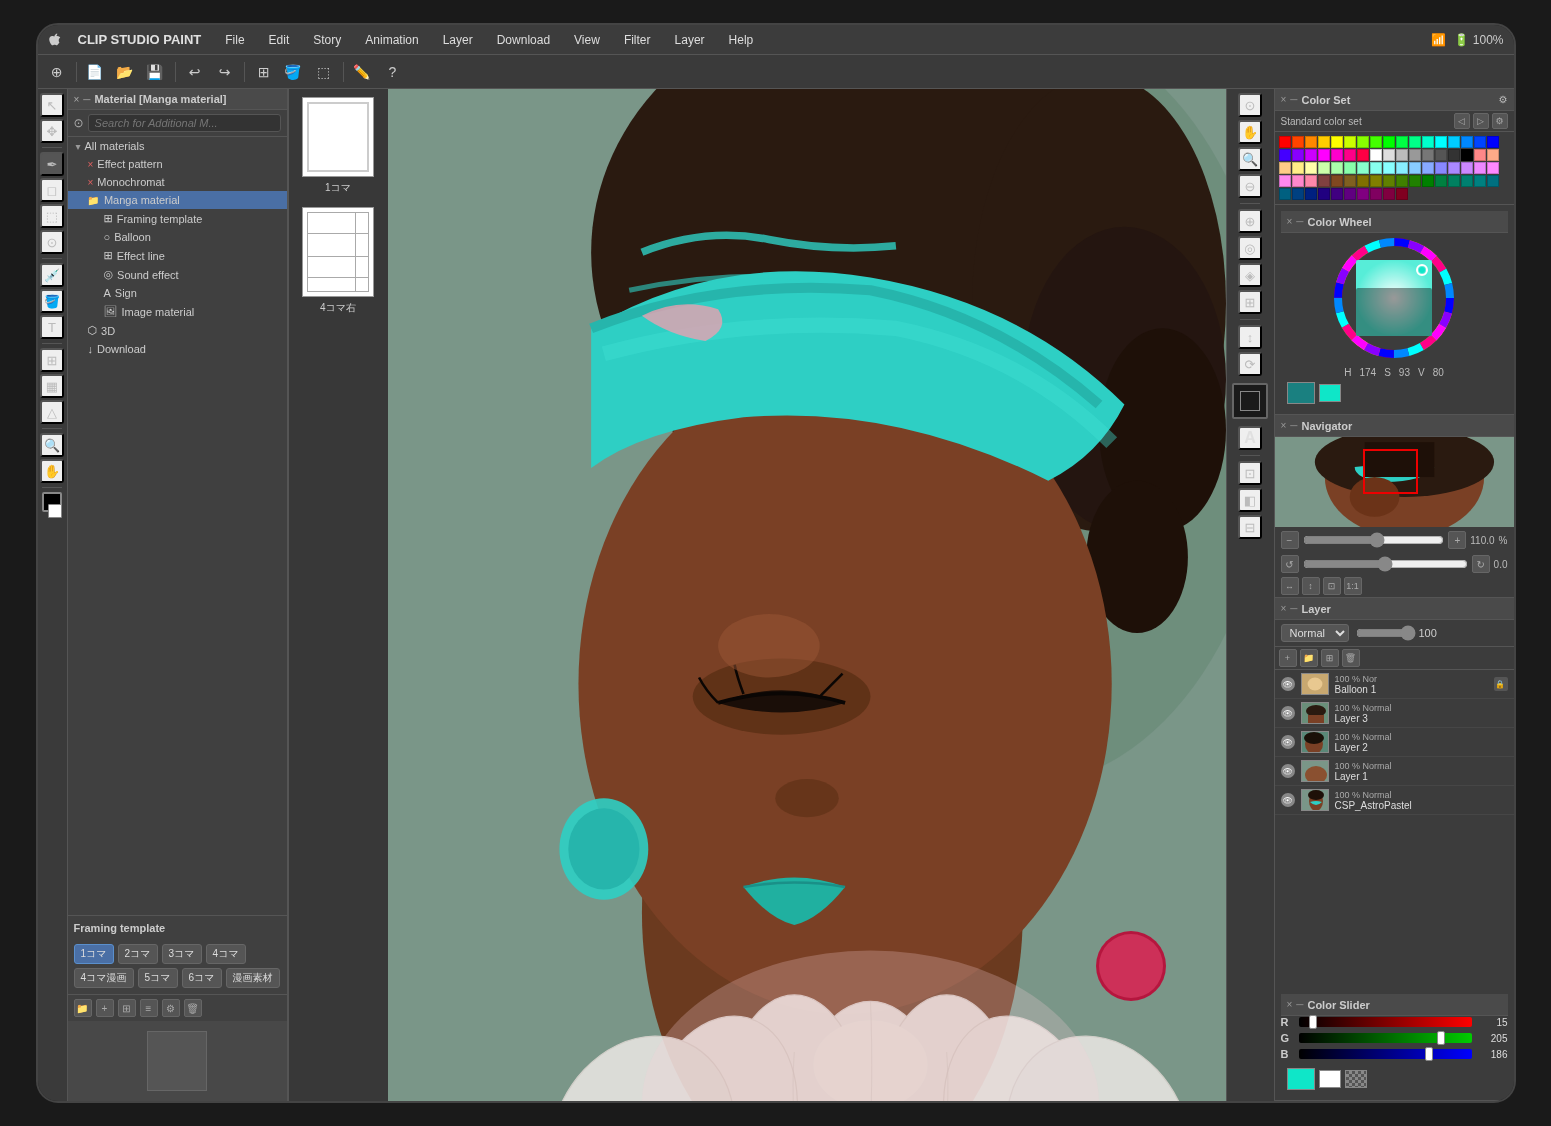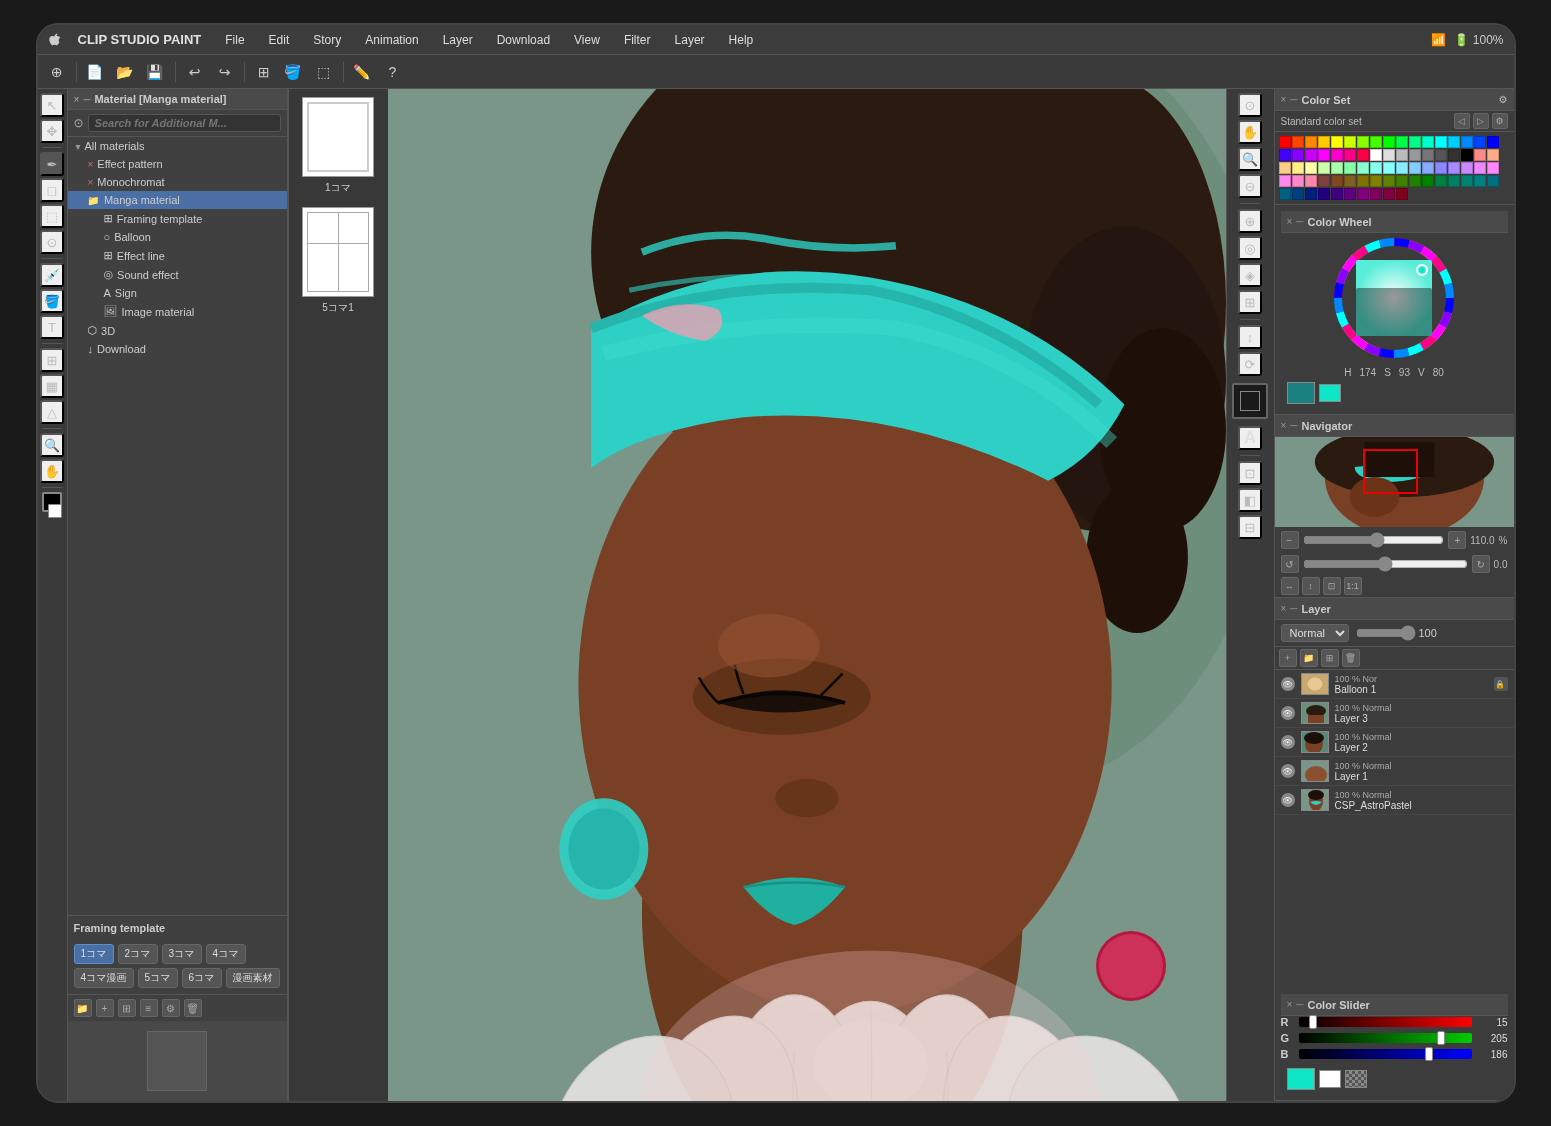--- a/index.html
+++ b/index.html
@@ -211,21 +211,20 @@
       color: #ddd;
       font-size: 10px;
       padding: 2px 6px;
       cursor: pointer;
     }
     .framing-btn.active { background: #4a6fa5; border-color: #5a8fcc; }
     .material-search-input {
       font-size: 10px;
       color: #999;
       font-style: italic;
-      font-weight: bold;
     }
     
     .thumbnail-grid {
       width: 100px;
       background: #383838;
       border-left: 1px solid #555;
       overflow-y: auto;
       display: flex;
       flex-direction: column;
       align-items: center;
@@ -699,30 +698,31 @@
       <div class="thumb-item">
         <div class="thumb-box h80">
           <div style="position:absolute;inset:4px;border:2px solid #ccc;"></div>
         </div>
         <span class="thumb-label">1コマ</span>
       </div>
 
 
 
 
-
       <div class="thumb-item">
         <div class="thumb-box h90">
           <div style="position:absolute;inset:4px;border:1px solid #aaa;"></div>
-          <div style="position:absolute;left:4px;right:4px;top:40%;height:1px;background:#aaa;"></div>
-          <div style="position:absolute;top:40%;bottom:4px;left:50%;width:1px;background:#aaa;"></div>
-          <div style="position:absolute;top:4px;bottom:60%;left:50%;width:1px;background:#aaa;"></div>
-        </div>
-        <span class="thumb-label">5コマ1</span>
+          <div style="position:absolute;left:4px;right:4px;top:28%;height:1px;background:#aaa;"></div>
+          <div style="position:absolute;left:4px;right:4px;top:54%;height:1px;background:#aaa;"></div>
+          <div style="position:absolute;left:4px;right:4px;top:78%;height:1px;background:#aaa;"></div>
+          <div style="position:absolute;top:4px;bottom:4px;right:25%;width:1px;background:#aaa;"></div>
+        </div>
+        <span class="thumb-label">4コマ右</span>
       </div>
+
     </div>
 
     <div class="canvas-area">
       
       <svg viewBox="0 0 660 900" width="100%" height="100%" preserveAspectRatio="xMidYMid slice">
 
         <rect width="660" height="900" fill="#7a9688"></rect>
 
         <ellipse cx="500" cy="300" rx="200" ry="300" fill="#6a8a78" opacity="0.7"></ellipse>
 

